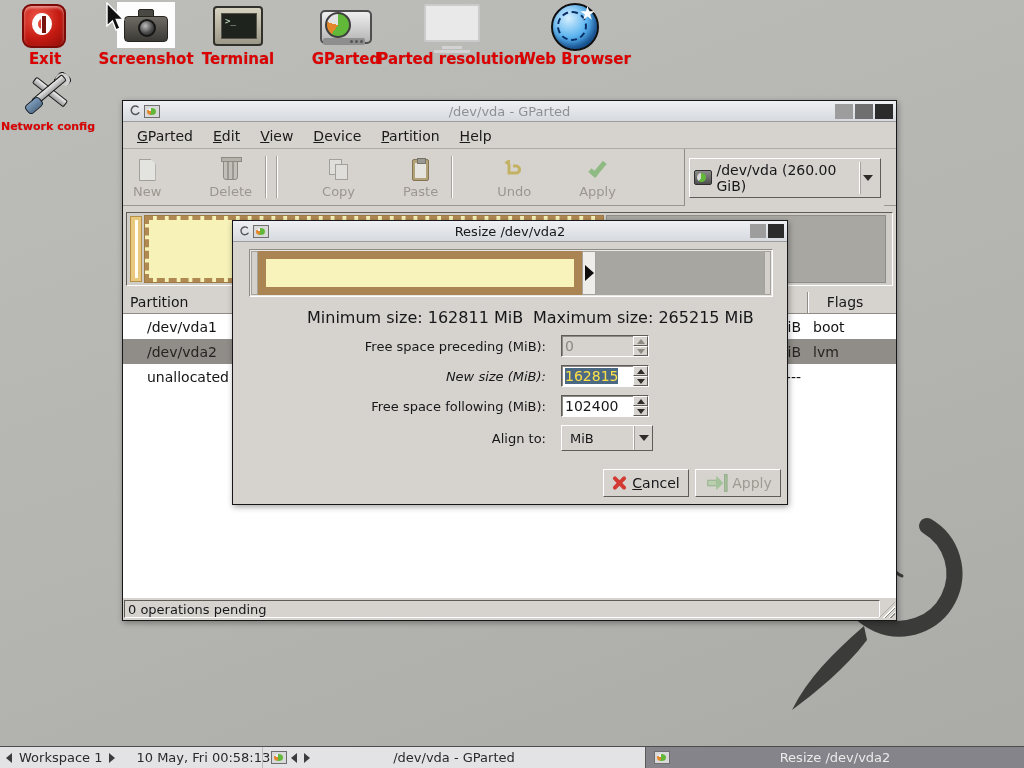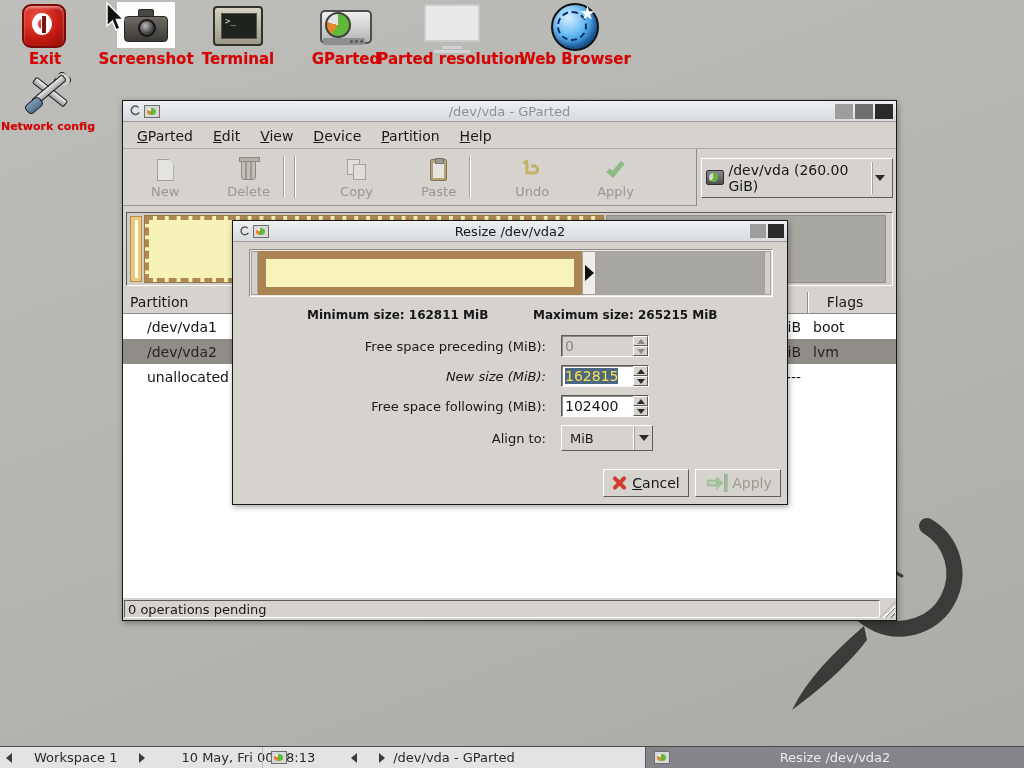--- a/index.html
+++ b/index.html
@@ -117,21 +117,21 @@
   .i-copy { position:relative; width:20px; height:22px; }
   .i-copy .p1,.i-copy .p2 { position:absolute; width:13px; height:16px; background:#e0deda; border:1px solid #a3a09a; }
   .i-copy .p1 { left:0; top:0; } .i-copy .p2 { left:6px; top:5px; }
   .i-paste { position:relative; width:17px; height:22px; background:#b3a178; border:1px solid #837655; border-radius:2px; }
   .i-paste:before { content:""; position:absolute; left:2px; top:3px; width:11px; height:15px; background:#e6e4df; }
   .i-paste:after { content:""; position:absolute; left:4px; top:-2px; width:7px; height:4px; background:#9b9892; border:1px solid #76736d; }
   .i-check { width:9px; height:18px; border-right:5px solid #8fba84; border-bottom:5px solid #8fba84;
              transform:rotate(40deg); margin-top:-4px; }
 
   
-  .toolbar-right { position:absolute; right:0; top:48px; width:200px; height:57px; background:#d6d3ce;
+  .toolbar-right { position:absolute; right:12px; top:48px; width:200px; height:57px; background:#d6d3ce;
                    border-left:1px solid #8f8c86; display:flex; align-items:center; justify-content:center; }
   .dev-combo { width:192px; height:40px; background:#d6d3ce; display:flex; align-items:center; padding:0 4px; }
   .dev-ico { width:18px; height:15px; background:linear-gradient(#8b8b8b,#4f4f4f); border:1px solid #2e2e2e;
              border-radius:2px; position:relative; margin-right:5px; }
   .dev-ico:before { content:""; position:absolute; left:2px; top:2px; width:9px; height:9px; border-radius:50%;
                     background:conic-gradient(#62b838 0 220deg,#d9d9d9 220deg 360deg); }
   .dev-text { font-size:14px; color:#17171a; flex:1; }
   .combo-arrow-cell { width:16px; height:32px; border-left:1px solid #a5a29c; box-shadow:-1px 0 0 #fff;
                       display:flex; align-items:center; justify-content:center; }
   .tri-down { width:0; height:0; border-left:5px solid transparent; border-right:5px solid transparent; border-top:6px solid #2e2c29; }
@@ -171,21 +171,21 @@
   .rs-frame { position:absolute; left:16px; top:28px; width:524px; height:48px; background:#e9e7e3;
               border:1px solid; border-color:#8f8c86 #fff #fff #8f8c86; }
   .rs-lhandle { position:absolute; left:1px; top:1px; width:7px; bottom:1px; background:#d4d1cc; border:1px solid #a5a29c; }
   .rs-part { position:absolute; left:8px; top:1px; width:324px; bottom:1px; background:#f7f3ba; border:8px solid #aa8453; }
   .rs-rhandle { position:absolute; left:332px; top:1px; width:14px; bottom:1px; background:#efede9;
                 border:1px solid #a5a29c; display:flex; align-items:center; justify-content:center; }
   .rs-arrow { width:0; height:0; border-left:9px solid #0d0d0d; border-top:8px solid transparent; border-bottom:8px solid transparent; }
   .rs-gray { position:absolute; left:346px; top:1px; right:8px; bottom:1px; background:#a8a6a1; }
   .rs-rend { position:absolute; right:1px; top:1px; width:7px; bottom:1px; background:#d4d1cc; border:1px solid #a5a29c; }
 
-  .dlg-label { position:absolute; font-size:12px; color:#17171a;font-weight:bold; }
+  .dlg-label { position:absolute; font-size:16px; color:#17171a; }
   .form-label { position:absolute; left:20px; width:293px; text-align:right; font-size:13px; color:#17171a; }
   .spin { position:absolute; left:328px; width:88px; height:22px; background:#fff;
           border:1px solid; border-color:#5f5b56 #fff #fff #5f5b56; box-shadow:inset 1px 1px 0 #8d8983; }
   .spin.disabled { background:#d6d3ce; }
   .spin-val { position:absolute; left:3px; top:2px; font-size:14px; color:#17171a; }
   .spin.disabled .spin-val { color:#8a8781; }
   .spin-val .hl { background:#4b6983; color:#fde047; }
   .spin-btns { position:absolute; right:0; top:0; bottom:0; width:15px; display:flex; flex-direction:column; }
   .spin-btn { flex:1; background:#d6d3ce; border:1px solid; border-color:#fff #5f5b56 #5f5b56 #fff;
               display:flex; align-items:center; justify-content:center; }
@@ -202,21 +202,21 @@
   .dlg-btn.disabled { color:#9e9a94; }
   .x-icon { position:relative; width:15px; height:15px; margin-right:5px; }
   .x-icon i { position:absolute; left:-1px; top:5px; width:17px; height:4px; background:#d23a32; border-radius:2px; }
   .x-icon i:first-child { transform:rotate(45deg); }
   .x-icon i:last-child { transform:rotate(-45deg); }
   .btn-resize-ico { transform:scale(.8); margin-right:2px; }
 
   
   #taskbar { position:absolute; left:0; bottom:0; width:1024px; height:22px; background:#e3e3e5;
              border-top:1px solid #4c4c4c; z-index:30; font-size:13px; color:#2a2a2a; }
-  .tb-left { position:absolute; left:6px; top:0; height:21px; display:flex; align-items:center; gap:22px;text-align:right; }
+  .tb-left { position:absolute; left:6px; top:0; height:21px; display:flex; align-items:center; gap:7px;text-align:right; }
   .tri-l { width:0; height:0; border-top:5px solid transparent; border-bottom:5px solid transparent; border-right:6px solid #3c3c3c; }
   .tri-r { width:0; height:0; border-top:5px solid transparent; border-bottom:5px solid transparent; border-left:6px solid #3c3c3c; }
   .task { position:absolute; top:0; height:21px; display:flex; align-items:center; }
   .task .t-label { position:absolute; left:0; right:0; text-align:center; }
   .task1 { left:262px; width:383px; border-left:1px solid #bcbcbc; }
   .task2 { left:645px; width:379px; background:#84848a; color:#ebebeb; border-left:1px solid #5a5a5a; }
   .task .mini-ico { position:relative; z-index:2; margin-left:8px; }
 
   
   .swirl-sm { margin-left:5px; }
@@ -306,21 +306,21 @@
     <div class="menubar">
       <span class="menu-item"><u>G</u>Parted</span>
       <span class="menu-item"><u>E</u>dit</span>
       <span class="menu-item"><u>V</u>iew</span>
       <span class="menu-item"><u>D</u>evice</span>
       <span class="menu-item"><u>P</u>artition</span>
       <span class="menu-item"><u>H</u>elp</span>
     </div>
 
     <div class="toolbar">
-      <div class="tool-btn" style="margin-left:20px;">
+      <div class="tool-btn" style="margin-left:2px;">
         <span class="ticon">
             <span class="i-doc"></span>
           </span>
         <span>New</span>
       </div>
       <div class="tool-btn">
         <span class="ticon">
             <span class="i-trash"></span>
           </span>
         <span>Delete</span>

